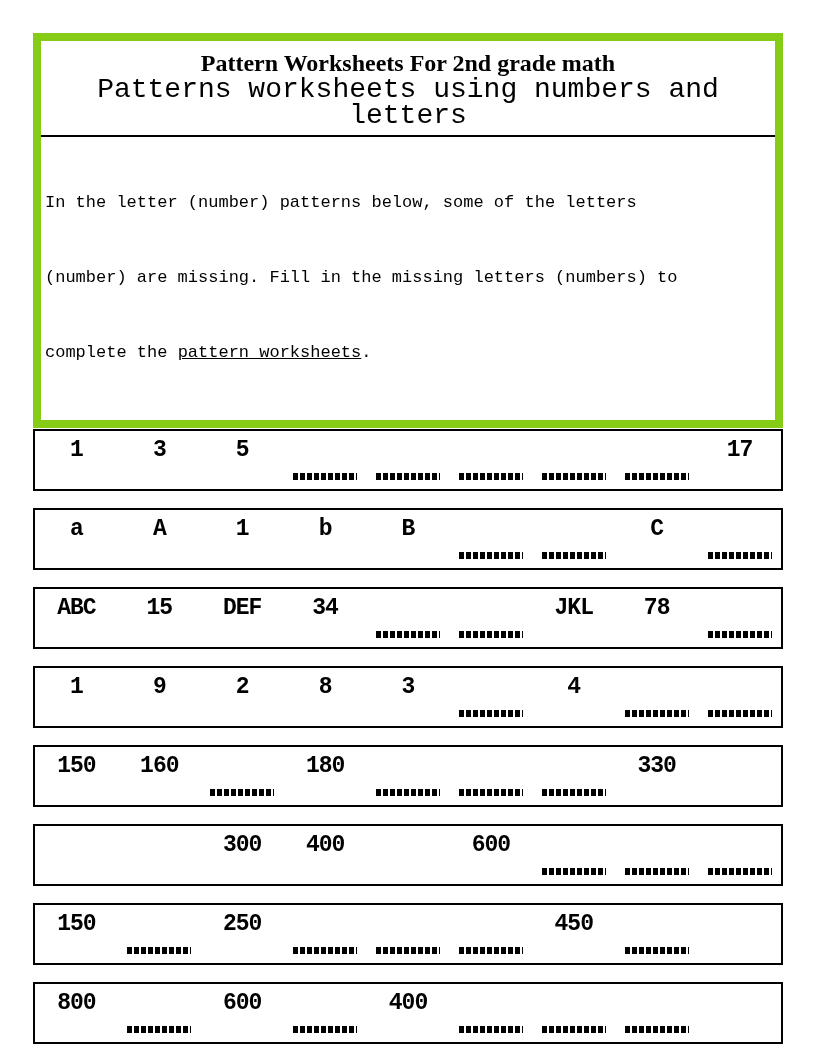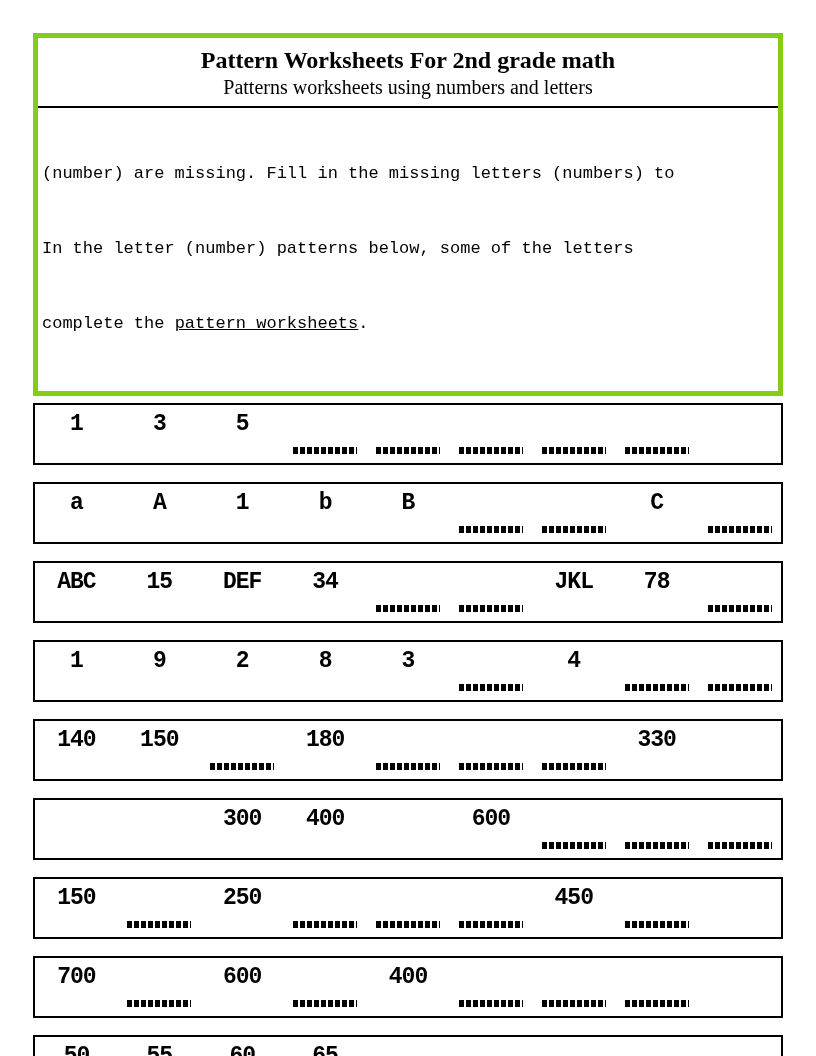--- a/index.html
+++ b/index.html
@@ -6,29 +6,29 @@
   html, body { margin: 0; padding: 0; }
   body {
     width: 816px; height: 1056px;
     background: #ffffff; color: #000000;
     font-family: "Liberation Sans", sans-serif;
     overflow: hidden;
   }
   .page { padding: 33px 33px 0 33px; width: 816px; }
 
   
-  .header-box { border: 5px solid #84cc16; margin-bottom: 7px; }
+  .header-box { border: 8px solid #84cc16; margin-bottom: 1px; }
   .title-section { text-align: center; padding: 8px 4px 6px; border-bottom: 2px solid #000; }
   .title {
     font-family: "Liberation Serif", serif;
     font-weight: bold; font-size: 24px; line-height: 28px;
   }
   .subtitle {
-    font-family: Liberation Serif, serif;
-    font-size: 20px; line-height: 26px;
+    font-family: Liberation Mono, monospace;
+    font-size: 28px; line-height: 26px;
   }
   .instructions {
     font-family: "Liberation Mono", monospace;
     font-size: 17px; line-height: 25px;
     padding: 3px 4px 5px 4px;
     white-space: pre-wrap;
   }
   .instr-link { text-decoration: underline; }
 
   
@@ -61,22 +61,22 @@
 <body>
 
 <div class="page">
 
   <div class="header-box">
     <div class="title-section">
       <div class="title">Pattern Worksheets For 2nd grade math</div>
       <div class="subtitle">Patterns worksheets using numbers and letters</div>
     </div>
     <div class="instructions">
+      <div>In the letter (number) patterns below, some of the letters</div>
       <div>(number) are missing. Fill in the missing letters (numbers) to</div>
-      <div>In the letter (number) patterns below, some of the letters</div>
       <div><span>complete the </span><span class="instr-link">pattern worksheets</span><span>.</span></div>
     </div>
   </div>
 
   <div>
       <div class="pattern-box">
         <div class="cell"><span class="val">1</span></div>
         <div class="cell"><span class="val">3</span></div>
         <div class="cell"><span class="val">5</span></div>
         <div class="cell">
@@ -87,20 +87,21 @@
         </div>
         <div class="cell">
           <div class="dash"></div>
         </div>
         <div class="cell">
           <div class="dash"></div>
         </div>
         <div class="cell">
           <div class="dash"></div>
         </div>
+        <div class="cell"><span class="val">17</span></div>
       </div>
       <div class="pattern-box">
         <div class="cell"><span class="val">a</span></div>
         <div class="cell"><span class="val">A</span></div>
         <div class="cell"><span class="val">1</span></div>
         <div class="cell"><span class="val">b</span></div>
         <div class="cell"><span class="val">B</span></div>
         <div class="cell">
           <div class="dash"></div>
         </div>
@@ -140,22 +141,22 @@
         </div>
         <div class="cell"><span class="val">4</span></div>
         <div class="cell">
           <div class="dash"></div>
         </div>
         <div class="cell">
           <div class="dash"></div>
         </div>
       </div>
       <div class="pattern-box">
-        <div class="cell"><span class="val">140</span></div>
         <div class="cell"><span class="val">150</span></div>
+        <div class="cell"><span class="val">160</span></div>
         <div class="cell">
           <div class="dash"></div>
         </div>
         <div class="cell"><span class="val">180</span></div>
         <div class="cell">
           <div class="dash"></div>
         </div>
         <div class="cell">
           <div class="dash"></div>
         </div>
@@ -195,21 +196,21 @@
         </div>
         <div class="cell">
           <div class="dash"></div>
         </div>
         <div class="cell"><span class="val">450</span></div>
         <div class="cell">
           <div class="dash"></div>
         </div>
       </div>
       <div class="pattern-box">
-        <div class="cell"><span class="val">700</span></div>
+        <div class="cell"><span class="val">800</span></div>
         <div class="cell">
           <div class="dash"></div>
         </div>
         <div class="cell"><span class="val">600</span></div>
         <div class="cell">
           <div class="dash"></div>
         </div>
         <div class="cell"><span class="val">400</span></div>
         <div class="cell">
           <div class="dash"></div>

